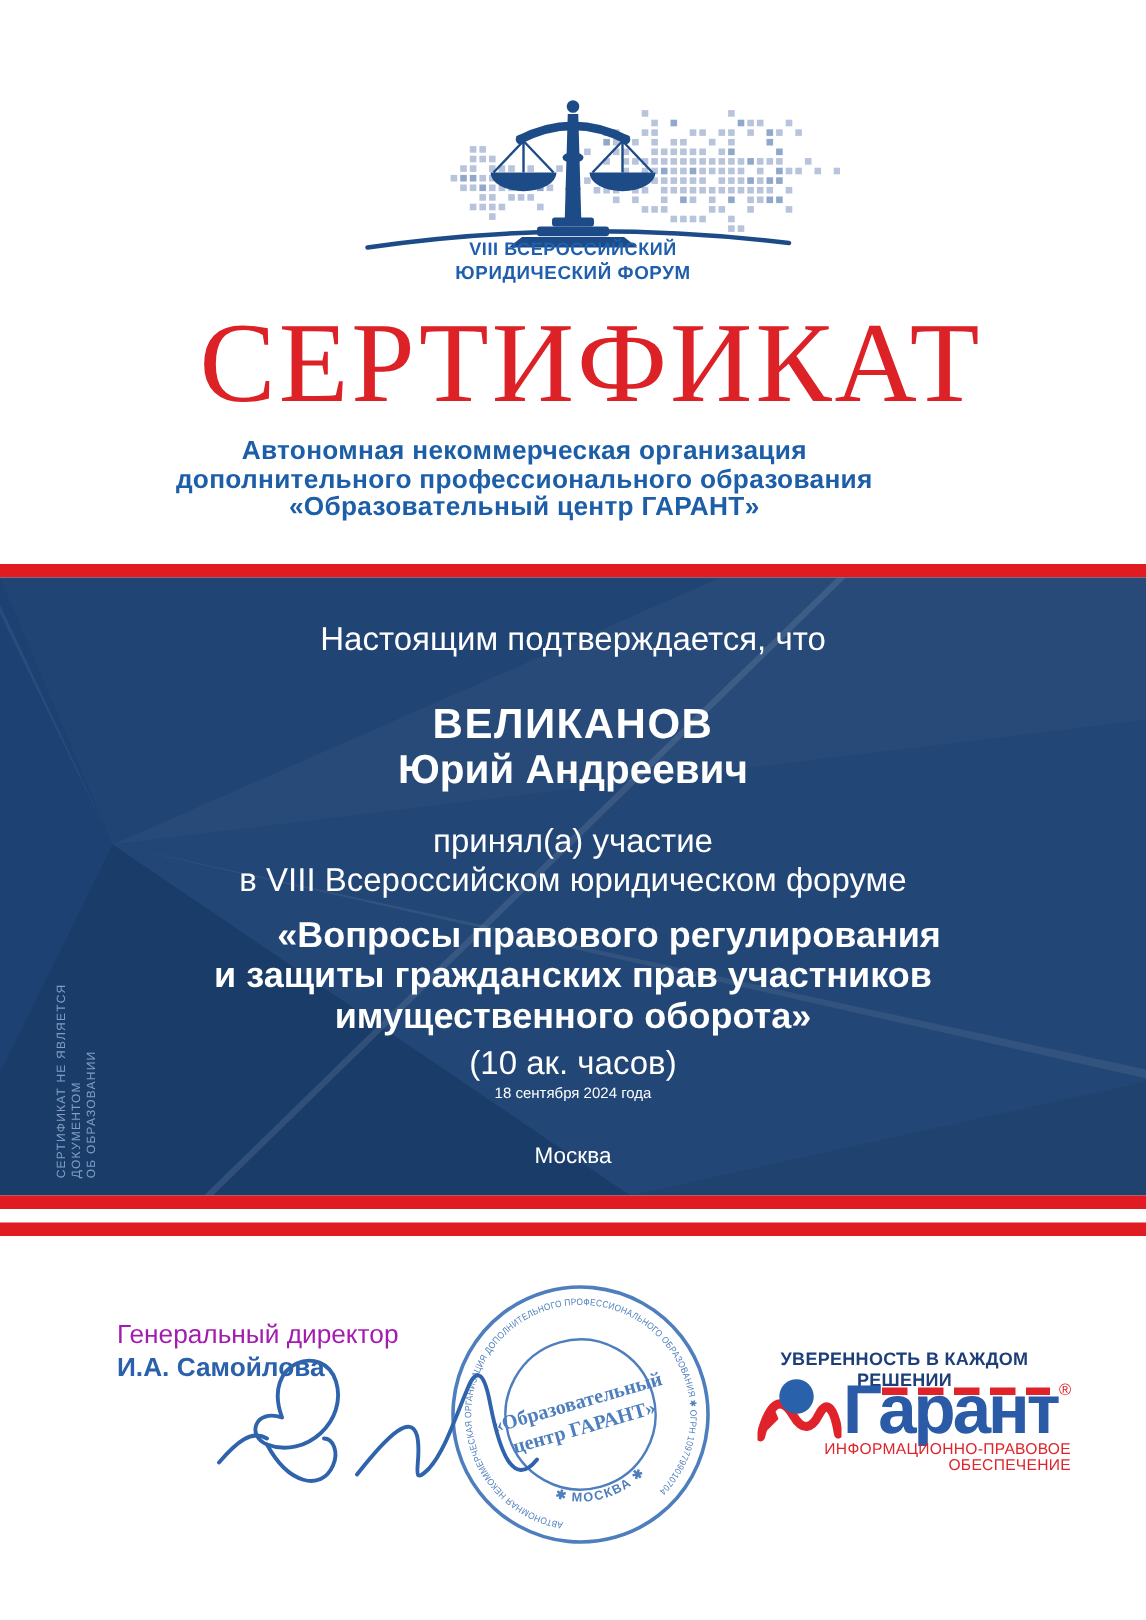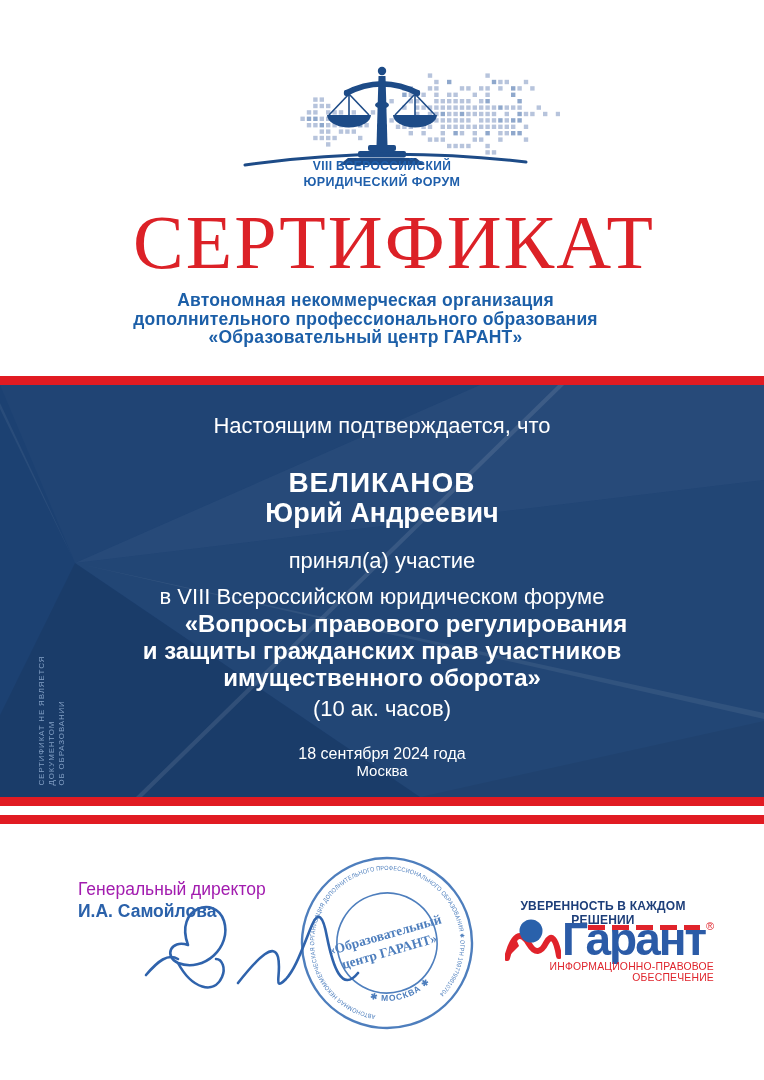--- a/index.html
+++ b/index.html
@@ -14,46 +14,46 @@
     color:#1f5fab; font-weight:bold; letter-spacing:0.4px; }
   .logo-line1 { top:159px; font-size:12px; }
   .logo-line2 { top:175px; font-size:12.5px; }
   
   .cert-title {
     position:absolute; top:204px; left:12px; width:764px; text-align:center;
     font-family:"Liberation Serif", serif; font-weight:400;
     font-size:76px; line-height:1; color:#dc2127; letter-spacing:2px;
   }
   .issuer {
-    position:absolute; top:291px; left:16px; width:699px; text-align:center;
+    position:absolute; top:291px; left:0; width:699px; text-align:center;
     color:#1c5fa8; font-weight:bold; font-size:17.5px; line-height:18.5px;
     letter-spacing:0.2px;
   }
   
   .stripe { position:absolute; left:0; width:764px; background:#e11b22; }
   .stripe-top { top:376px; height:9px; }
   .stripe-b1 { top:797px; height:9px; }
   .stripe-b2 { top:815px; height:9px; }
   
   .panel {
     position:absolute; left:0; top:385px; width:764px; height:412px;
     background:#1c4172; color:#ffffff;
   }
   .facets { position:absolute; left:0; top:0; }
   .pline { position:absolute; left:0; width:764px; text-align:center; }
   .p-intro  { top:28px;  font-size:22px; }
   .p-surname{ top:82px;  font-size:28px; font-weight:bold; letter-spacing:1px; }
   .p-name   { top:113px; font-size:27px; font-weight:bold; }
   .p-part1  { top:163px; font-size:22px; }
-  .p-part2  { top:199px; font-size:22px; }
+  .p-part2  { top:189px; font-size:22px; }
   .p-topic1 { top:225px; font-size:24px; font-weight:bold;margin-left:24px; }
   .p-topic2 { top:252px; font-size:24px; font-weight:bold; }
   .p-topic3 { top:279px; font-size:24px; font-weight:bold; }
   .p-hours  { top:311px; font-size:22px; }
-  .p-date   { top:360px; font-size:16px; }
+  .p-date   { top:339px; font-size:10px; }
   .p-city   { top:377px; font-size:15px; }
   .disclaimer {
     position:absolute; left:-16px; top:318px; width:135px; height:30px;
     transform:rotate(-90deg);
     color:#93afd3; opacity:0.85; font-size:8px; line-height:10px;
     letter-spacing:0.8px; text-align:left; white-space:nowrap;
   }
   
   .sig-role   { position:absolute; left:78px; top:879px; color:#a21caf; font-size:17.5px; }
   .sig-person { position:absolute; left:78px; top:901px; color:#2a61aa; font-size:17.5px; font-weight:bold; }

